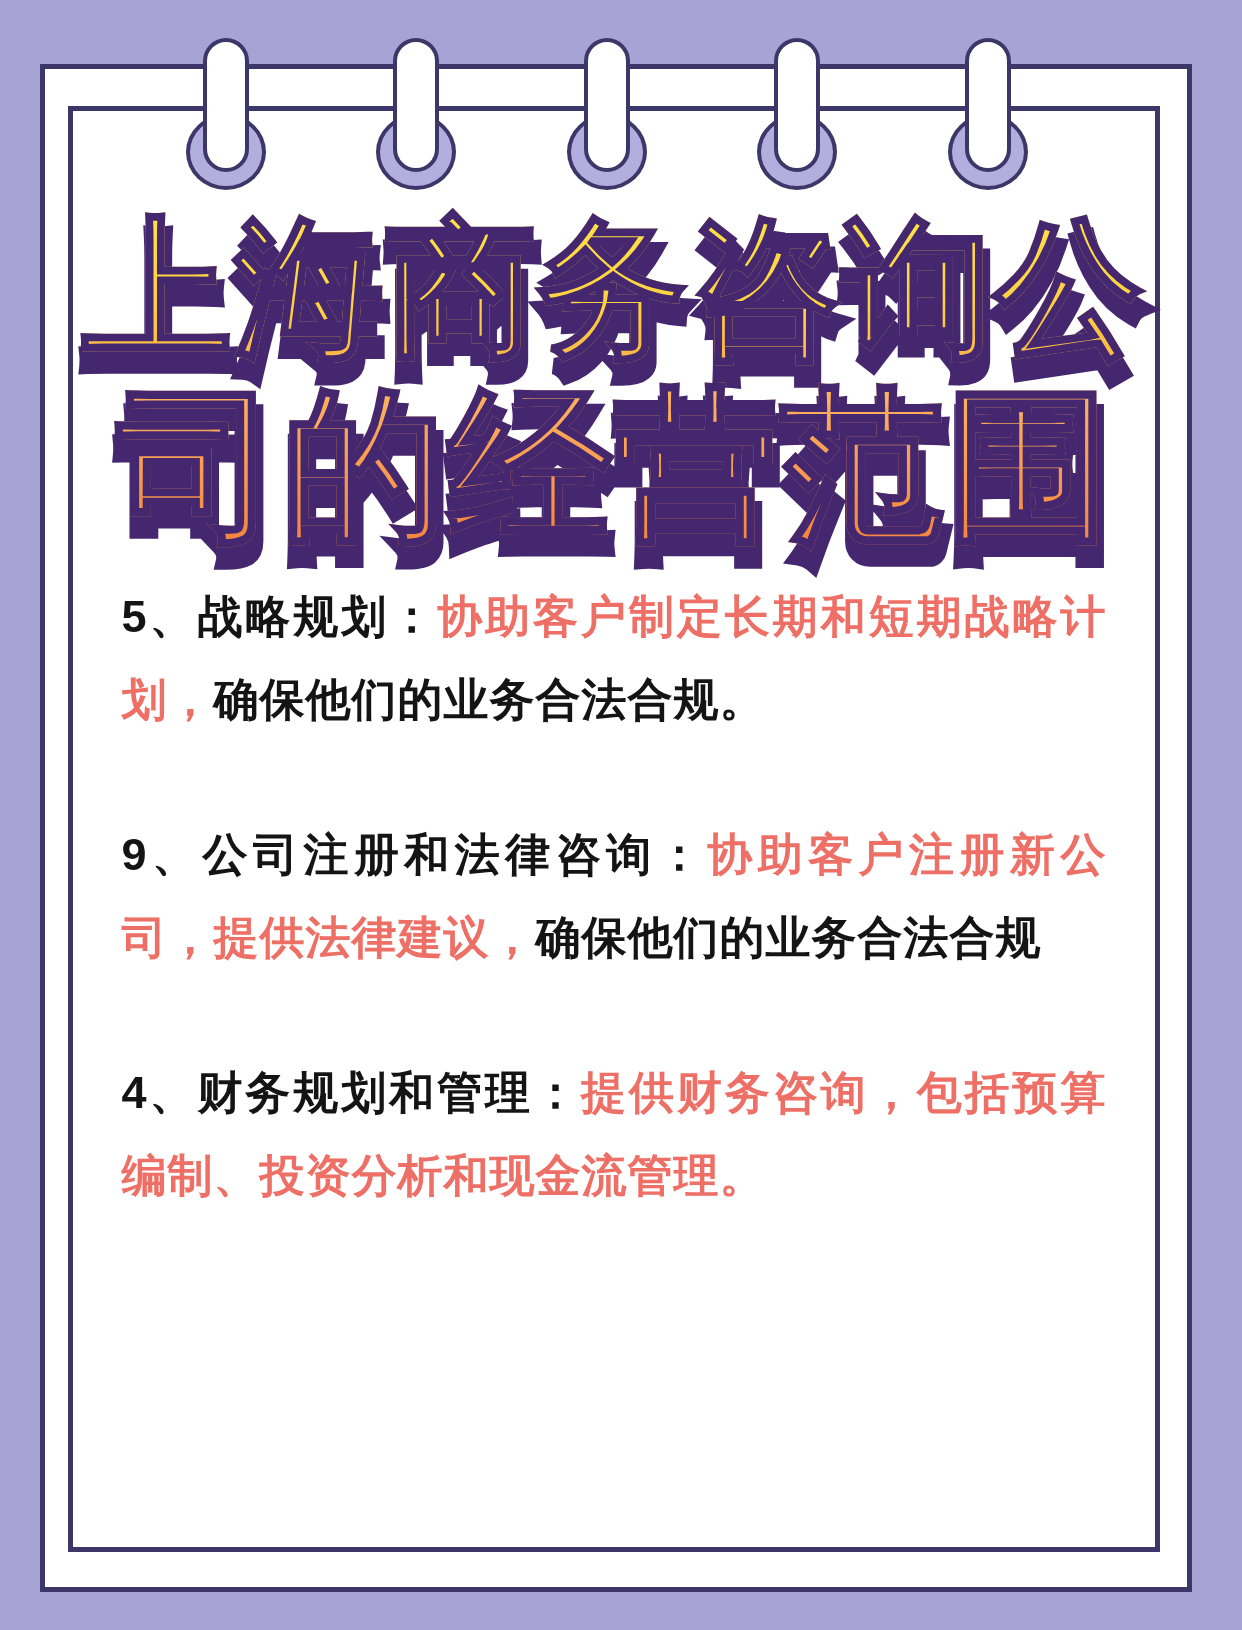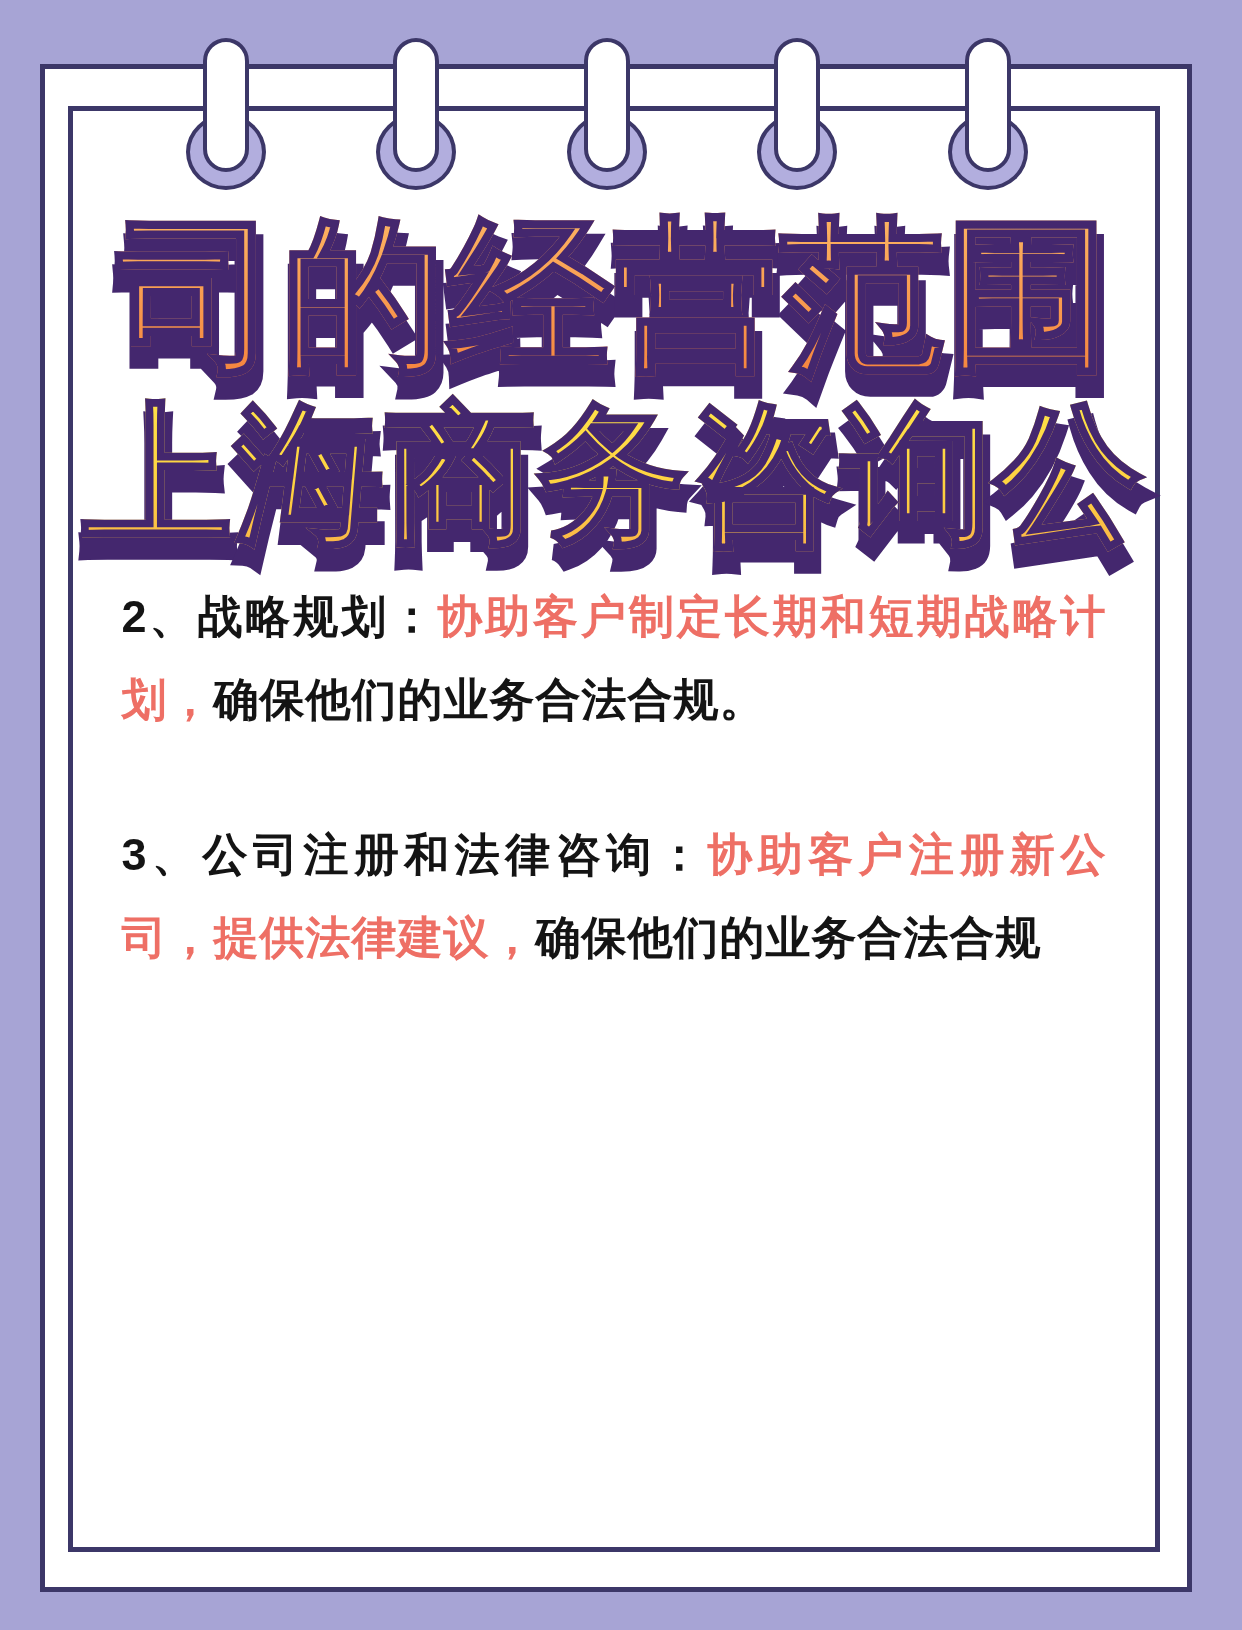--- a/index.html
+++ b/index.html
@@ -72,40 +72,41 @@
   .b{font-weight:700;color:var(--black);}
   .r{font-weight:600;color:var(--red);}
 </style>
 </head>
 <body>
 
 <div class="frame-outer"></div>
 
 <div class="card">
   <div class="title">
+    <div class="t-line t1">
+      <span class="t-wrap">
+        <span class="t-shadow">上海商务咨询公</span>
+        <span class="t-face">上海商务咨询公</span>
+      </span>
+    </div>
     <div class="t-line t2">
       <span class="t-wrap">
         <span class="t-shadow">司的经营范围</span>
         <span class="t-face">司的经营范围</span>
       </span>
     </div>
-    <div class="t-line t1">
-      <span class="t-wrap">
-        <span class="t-shadow">上海商务咨询公</span>
-        <span class="t-face">上海商务咨询公</span>
-      </span>
-    </div>
   </div>
 
   <div class="list">
 
-    <p class="item"><span class="label">2、战略规划：</span><span class="r">协助客户制定长期和短期战略计划，</span><span class="b">确保他们的业务合法合规。</span></p>
+    <p class="item"><span class="label">5、战略规划：</span><span class="r">协助客户制定长期和短期战略计划，</span><span class="b">确保他们的业务合法合规。</span></p>
 
-    <p class="item"><span class="label">3、公司注册和法律咨询：</span><span class="r">协助客户注册新公司，提供法律建议，</span><span class="b">确保他们的业务合法合规</span></p>
+    <p class="item"><span class="label">9、公司注册和法律咨询：</span><span class="r">协助客户注册新公司，提供法律建议，</span><span class="b">确保他们的业务合法合规</span></p>
 
+    <p class="item"><span class="label">4、财务规划和管理：</span><span class="r">提供财务咨询，包括预算编制、投资分析和现金流管理。</span></p>
   </div>
 </div>
 
 <div class="ring" style="left:179px">
   <span class="ring-hole"></span>
   <span class="ring-pin"></span>
 </div>
 <div class="ring" style="left:369px">
   <span class="ring-hole"></span>
   <span class="ring-pin"></span>

